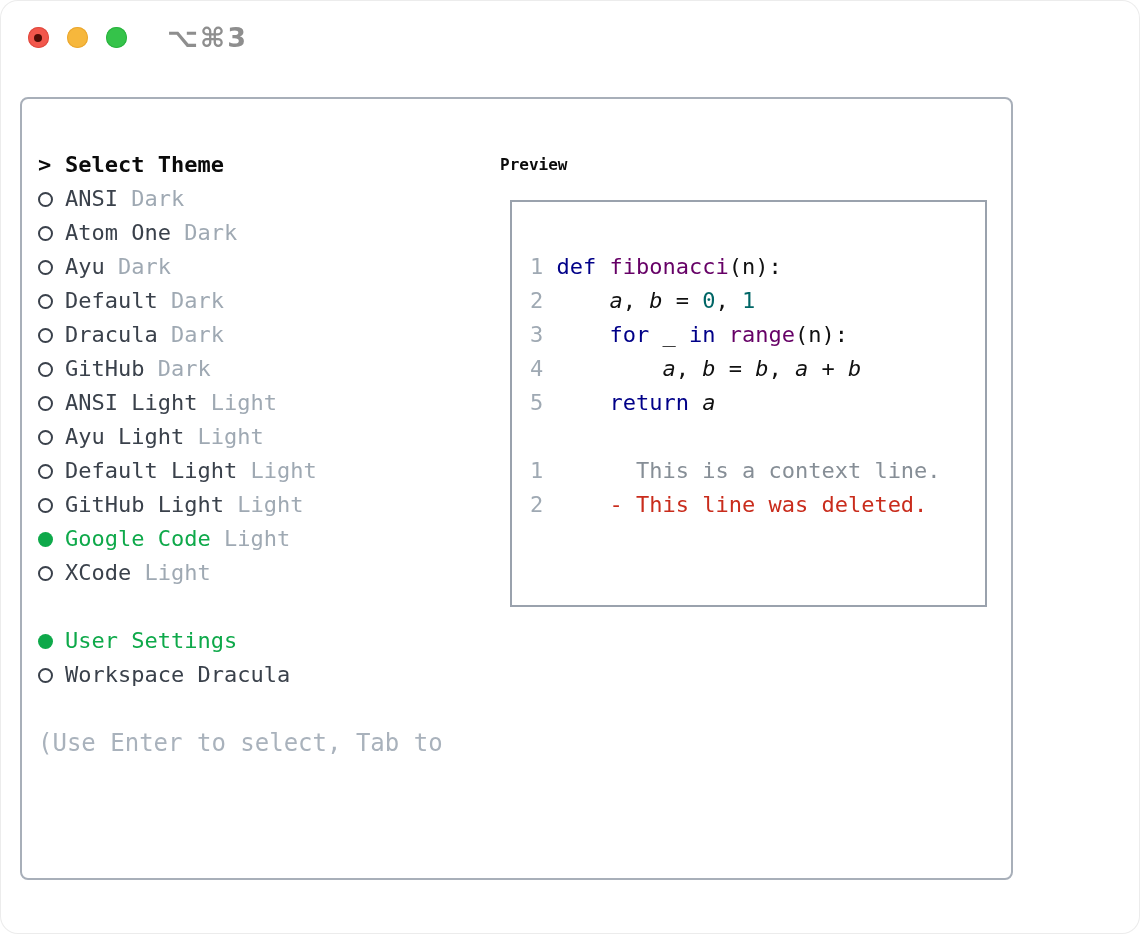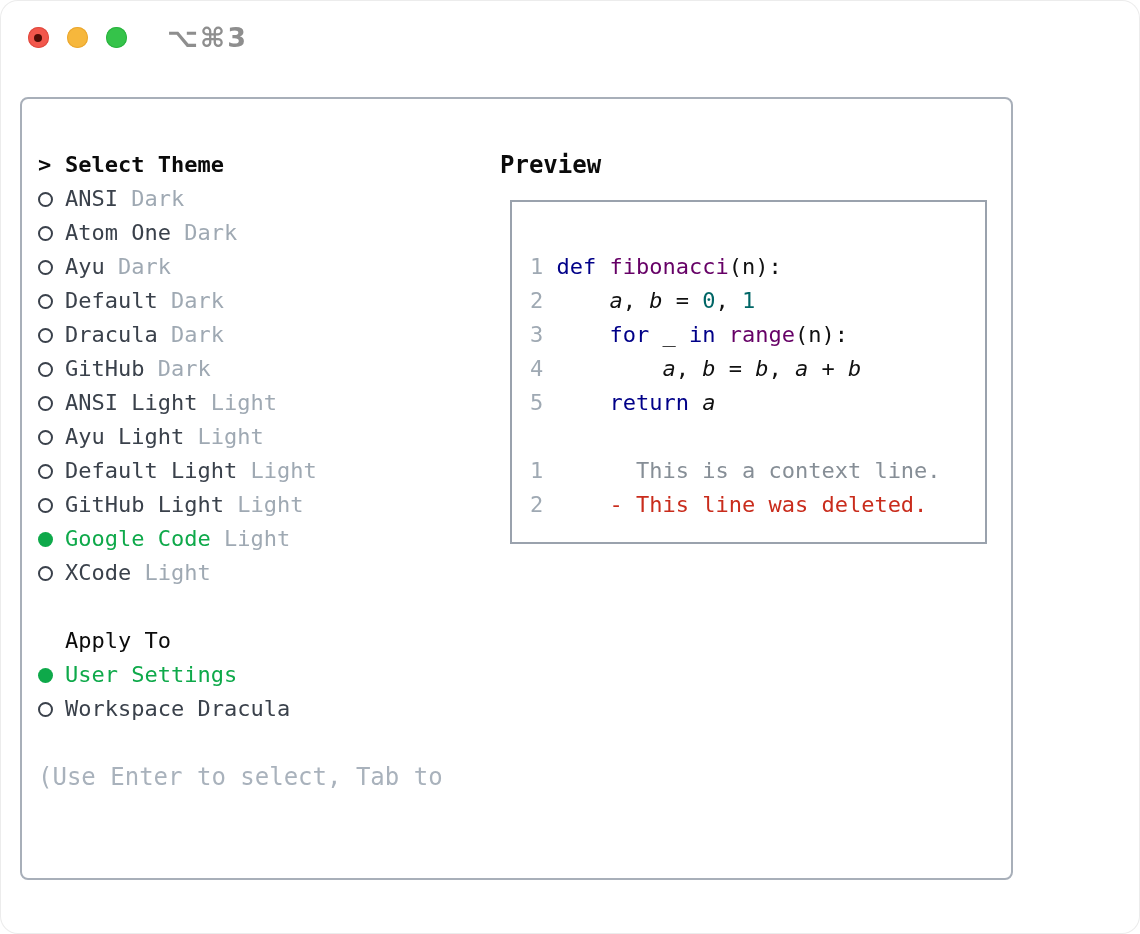--- a/index.html
+++ b/index.html
@@ -46,24 +46,24 @@
   .dot { width: 15px; height: 15px; border-radius: 50%; border: 2px solid #3a414b; }
   .dot.sel { border: none; }
   .hdr { color: #0b0b0b; font-weight: 700; }
   .caret { color: #0b0b0b; font-weight: 700; font-size: 22px; }
   .variant { color: #9fa9b3; }
   .spacer { height: 34px; }
   .section-hdr { color: #0b0b0b; }
   .help { font-size: 24px; line-height: 34px; color: #a9b2bc; white-space: pre; }
   
   .preview-col { position: absolute; left: 478px; top: 49px; }
-  .preview-hdr { font-size: 24px; line-height: 34px; font-weight: 700; color: #0b0b0b; }
+  .preview-hdr { font-size: 16px; line-height: 34px; font-weight: 700; color: #0b0b0b; }
   .code-box {
     margin-left: 10px; margin-top: 18px;
-    width: 477px; height: 344px;
+    width: 477px; height: 407px;
     border: 2px solid #9aa2ad; background: #ffffff;
     padding: 48px 0 0 18px; overflow: hidden;
   }
   .cline { height: 34px; font-size: 22px; line-height: 34px; white-space: pre; color: #111111; }
   .lnum { color: #9fa9b3; }
 </style>
 </head>
 <body>
 
 <div class="window">
@@ -93,24 +93,20 @@
           <div class="row"><span class="bullet"><span class="dot"></span></span><span class="name">ANSI Light</span><span class="variant"> Light</span></div>
           <div class="row"><span class="bullet"><span class="dot"></span></span><span class="name">Ayu Light</span><span class="variant"> Light</span></div>
           <div class="row"><span class="bullet"><span class="dot"></span></span><span class="name">Default Light</span><span class="variant"> Light</span></div>
           <div class="row"><span class="bullet"><span class="dot"></span></span><span class="name">GitHub Light</span><span class="variant"> Light</span></div>
           <div class="row"><span class="bullet"><span class="dot sel" style="background: rgb(14, 169, 74);"></span></span><span class="name" style="color: rgb(14, 169, 74);">Google Code</span><span class="variant"> Light</span></div>
           <div class="row"><span class="bullet"><span class="dot"></span></span><span class="name">XCode</span><span class="variant"> Light</span></div>
         </div>
 
       <div class="spacer"></div>
 
-      <div class="row">
-        <span class="bullet"></span>
-        <span class="section-hdr">Apply To</span>
-      </div>
 
       <div id="apply-list">
           <div class="row"><span class="bullet"><span class="dot sel" style="background: rgb(14, 169, 74);"></span></span><span class="name" style="color: rgb(14, 169, 74);">User Settings</span></div>
           <div class="row"><span class="bullet"><span class="dot"></span></span><span class="name">Workspace Dracula</span></div>
         </div>
 
       <div class="spacer"></div>
 
       <div id="help-text" class="help"><div>(Use Enter to select, Tab to</div></div>
     </div>

